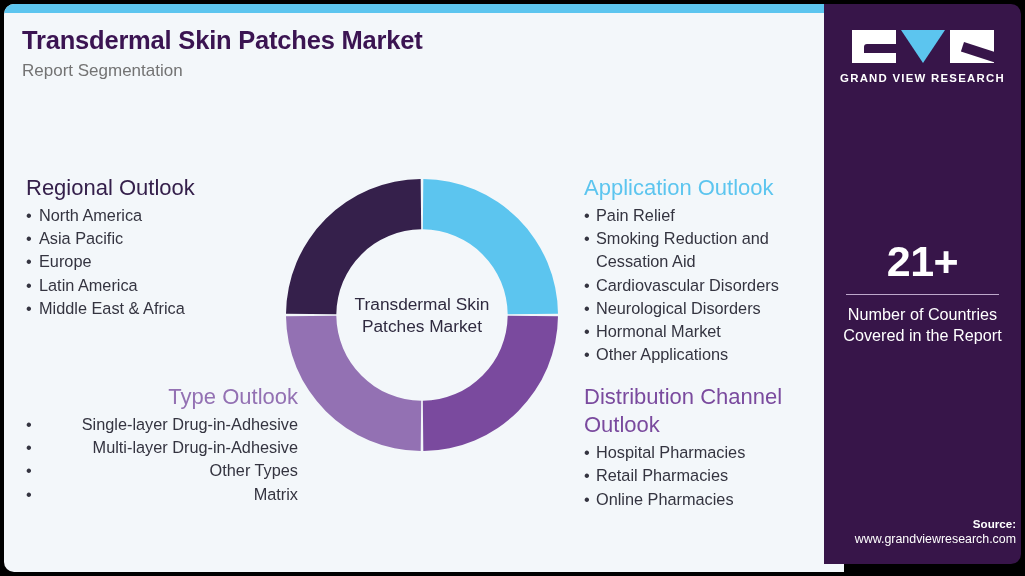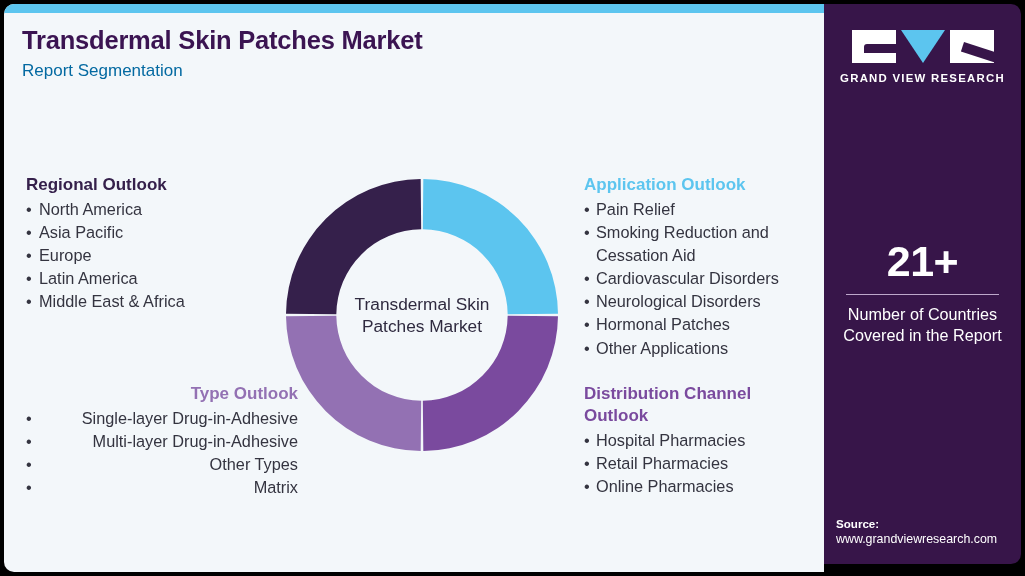--- a/index.html
+++ b/index.html
@@ -24,20 +24,21 @@
   
   .main-panel {
     position: absolute;
     left: 4px;
     top: 4px;
     width: 820px;
     height: 568px;
     background: #f3f7fa;
     border-radius: 10px 0 0 10px;
     overflow: hidden;
+    padding-left: 20px;
   }
   .top-accent-bar {
     position: absolute;
     left: 0;
     top: 0;
     width: 100%;
     height: 9px;
     background: #5cc5ef;
   }
 
@@ -51,32 +52,32 @@
   .report-title {
     font-size: 25.5px;
     font-weight: bold;
     color: #3b1452;
     letter-spacing: -0.2px;
     line-height: 1.12;
     margin: 0;
   }
   .report-subtitle {
     font-size: 17px;
-    color: #0369a1;
+    color: #737373;
     margin: 6px 0 0 0;
     line-height: 1.2;
   }
 
   
   .outlook {
     position: absolute;
   }
   .outlook-heading {
-    font-size: 17px;
-    font-weight: bold;
+    font-size: 22px;
+    font-weight: normal;
     line-height: 1.28;
     margin: 0 0 2px 0;
   }
   .outlook-list {
     list-style: none;
     margin: 0;
     padding: 0;
   }
   .outlook-list li {
     font-size: 16.3px;
@@ -228,21 +229,21 @@
     font-size: 16.2px;
     color: #ffffff;
     line-height: 1.3;
   }
 
   .source-block {
     position: absolute;
     left: 12px;
     bottom: 16px;
     width: 180px;
-    text-align: left;
+    text-align: right;
     color: #ffffff;
     margin-top: 44px;
   }
   .source-label {
     font-size: 11.6px;
     font-weight: bold;
     line-height: 1.35;
   }
   .source-url {
     font-size: 12.4px;
@@ -285,21 +286,21 @@
     </div>
 
     <div class="outlook" id="application-outlook">
       <div class="outlook-heading" style="color:#5cc5ef;">Application Outlook</div>
       <ul class="outlook-list">
         <li>Pain Relief</li>
         <li>Smoking Reduction and</li>
         <li class="cont">Cessation Aid</li>
         <li>Cardiovascular Disorders</li>
         <li>Neurological Disorders</li>
-        <li>Hormonal Patches</li>
+        <li>Hormonal Market</li>
         <li>Other Applications</li>
       </ul>
     </div>
 
     <div class="outlook" id="distribution-outlook">
       <div class="outlook-heading" style="color:#7a4a9e;">Distribution Channel Outlook</div>
       <ul class="outlook-list">
         <li>Hospital Pharmacies</li>
         <li>Retail Pharmacies</li>
         <li>Online Pharmacies</li>

